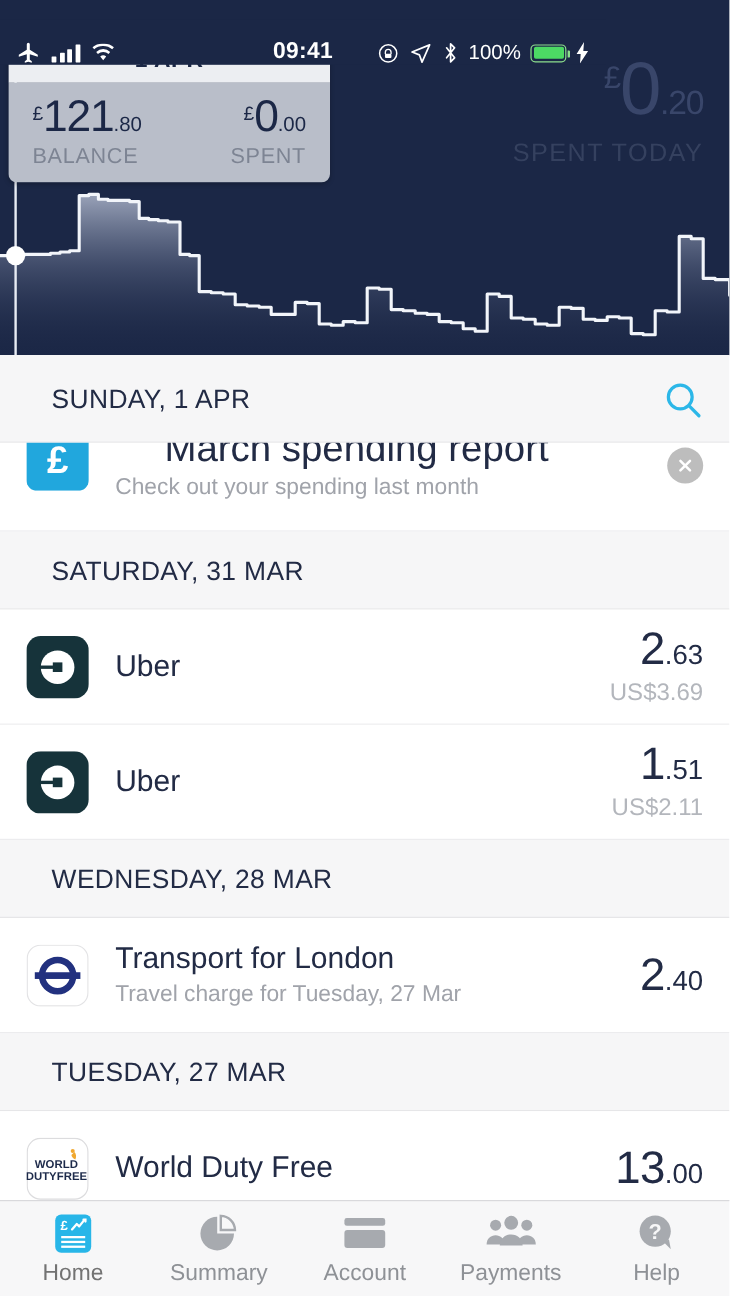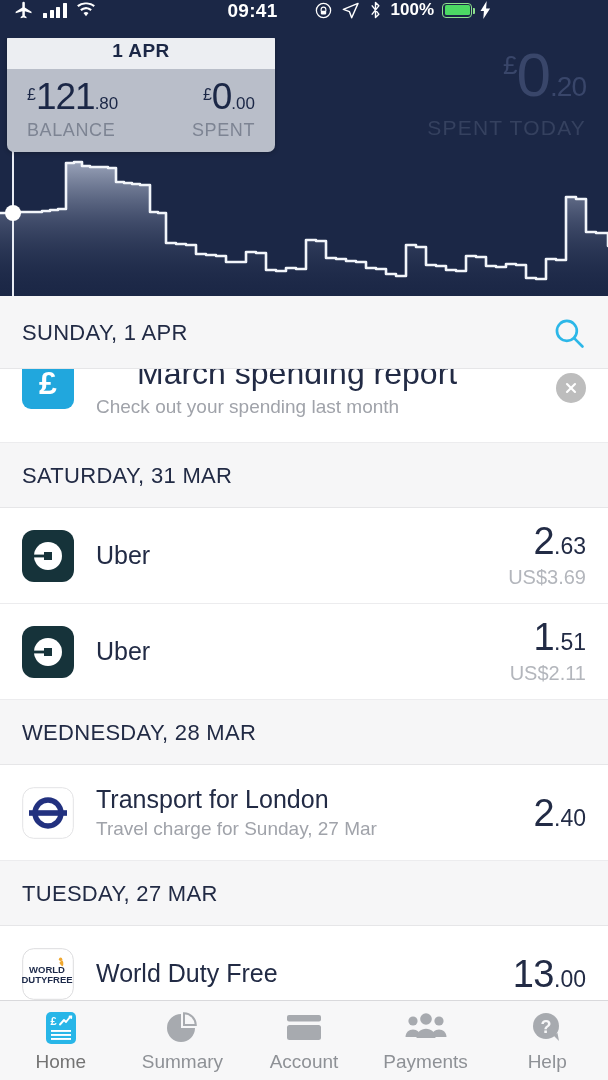--- a/index.html
+++ b/index.html
@@ -5,29 +5,29 @@
   * { box-sizing: border-box; margin: 0; padding: 0; }
   html, body {
     width: 608px; height: 1080px;
     font-family: "Liberation Sans", sans-serif;
     background: #ffffff; overflow: hidden;
   }
   #app { position: relative; width: 608px; height: 1080px; overflow: hidden; }
 
   
   .statusbar {
-    position: absolute; top: 0; left: 0; width: 505px; height: 38px;
+    position: absolute; top: 16px; left: 0; width: 505px; height: 38px;
     background: #1b2746; color: #ffffff;
-    display: flex; align-items: flex-start; padding: 0 14px;
+    display: flex; align-items: flex-end; padding: 0 14px;
   }
   .sb-left { display: flex; align-items: center; gap: 9px; }
   .sb-center { position: absolute; left: 0; right: 0; text-align: center;
     font-size: 19px; font-weight: 600; letter-spacing: .3px; }
   .sb-right { margin-left: auto; display: flex; align-items: center; gap: 8px;
-    font-size: 17px; font-weight: 700; position: relative; z-index: 2; }
+    font-size: 17px; font-weight: 400; position: relative; z-index: 2; }
   .bars { display: flex; align-items: flex-end; gap: 2.5px; height: 15px; }
   .bars i { width: 4px; background: #fff; border-radius: .5px; display:block; }
   .bars i:nth-child(1){height:5px} .bars i:nth-child(2){height:8px}
   .bars i:nth-child(3){height:11px} .bars i:nth-child(4){height:15px}
   .batt { width: 30px; height: 15px; border: 1.6px solid #8de08d; border-radius: 4px;
     position: relative; padding: 1.5px; }
   .batt::after { content:""; position:absolute; right:-4px; top:4px; width:2.5px;
     height:6px; background:#8de08d; border-radius:0 1px 1px 0; }
   .batt b { display:block; width:100%; height:100%; background:#4cd964; border-radius:1.5px; }
 
@@ -66,21 +66,21 @@
   .tip-lbl { font-size: 18px; color: #7d8493; letter-spacing: .6px; margin-top: 5px; }
 
   
   .list { position: absolute; top: 296px; left: 0; width: 608px; bottom: 80px;
     background: #ffffff; overflow: hidden; }
   .sec-head {
     background: #f6f6f7; padding: 20px 22px 18px; font-size: 22px; font-weight: 500;
     color: #222b45; letter-spacing: .3px; display: flex; align-items: center;
     border-bottom: 1px solid #e6e6e8;
   }
-  .sec-head .txt { flex: 1; }
+  .sec-head .txt { flex: 1; margin-left: 21px; }
   .search-ico { width: 34px; height: 34px; }
 
   .row { display: flex; align-items: center; padding: 0 22px; height: 96px;
     background: #fff; border-bottom: 1px solid #ececee; position: relative; }
   .row .ico { width: 52px; height: 52px; flex: none; margin-right: 22px; }
   .row .mid { flex: 1; min-width: 0; }
   .row .title { font-size: 25px; color: #222b45; font-weight: 400;
     white-space: nowrap; overflow: hidden; text-overflow: ellipsis; }
   .row .sub { font-size: 19px; color: #a0a3aa; margin-top: 4px;
     white-space: nowrap; overflow: hidden; text-overflow: ellipsis; }
@@ -270,21 +270,21 @@
     </div>
 
     <div class="row">
       <svg class="ico" viewBox="0 0 52 52">
         <rect x="0.7" y="0.7" width="50.6" height="50.6" rx="11" fill="#ffffff" stroke="#e3e3e5"></rect>
         <circle cx="26" cy="26" r="13" fill="none" stroke="#22317f" stroke-width="5.4"></circle>
         <rect x="7" y="23.2" width="38" height="5.6" fill="#22317f"></rect>
       </svg>
       <div class="mid">
         <div class="title">Transport for London</div>
-        <div class="sub">Travel charge for Sunday, 27 Mar</div>
+        <div class="sub">Travel charge for Tuesday, 27 Mar</div>
       </div>
       <div class="amtwrap">
         <div class="amt">
           <span class="int">2</span><span class="dec">.40</span>
         </div>
       </div>
     </div>
 
     <div class="sec-head">
       <span class="txt">TUESDAY, 27 MAR</span>

